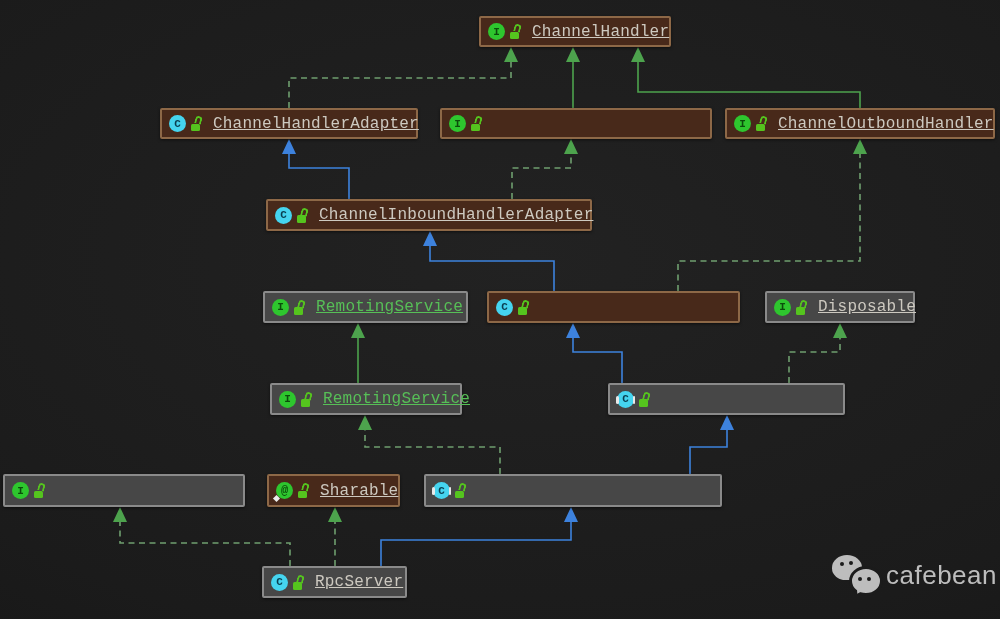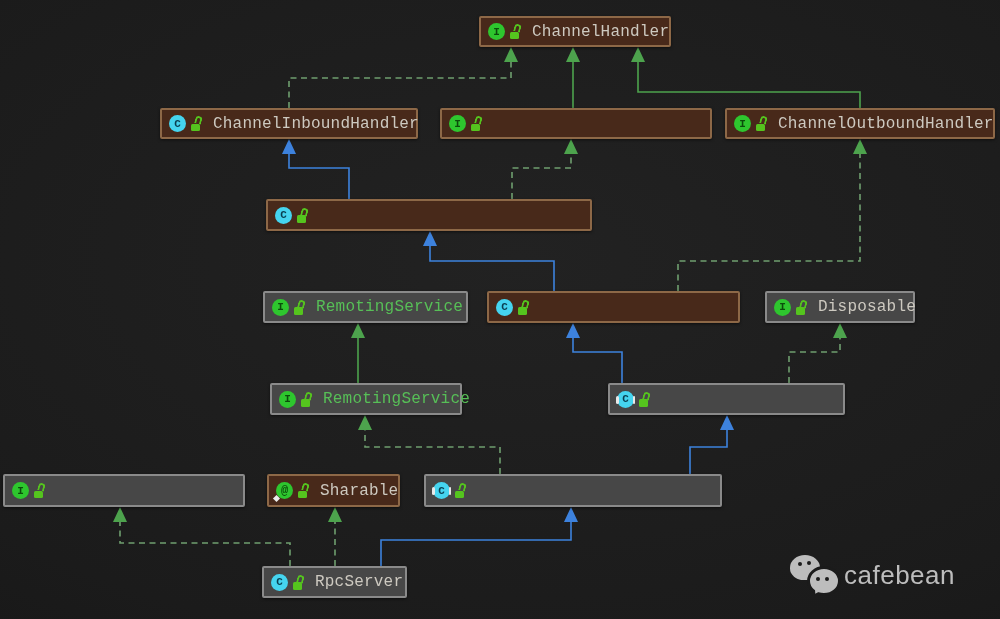--- a/index.html
+++ b/index.html
@@ -27,24 +27,24 @@
   .tico.abstract-class::before,.tico.abstract-class::after{
     content:"";position:absolute;top:5px;width:2.5px;height:8px;background:#e8e8e8;border-radius:2px;
   }
   .tico.abstract-class::before{left:-1px;} .tico.abstract-class::after{right:-1px;}
   .diamond{position:absolute;left:-2px;bottom:-2px;width:5px;height:5px;background:#ececec;transform:rotate(45deg);}
   .lock{width:13px;height:15px;position:relative;flex:none;margin-left:5px;}
   .lock .sh{position:absolute;top:0;left:4px;width:7px;height:8px;border:2.2px solid var(--lock);
     border-bottom:none;border-radius:4px 4px 0 0;transform:rotate(16deg);box-sizing:border-box;}
   .lock .bd{position:absolute;bottom:0;left:0;width:9px;height:7.5px;background:var(--lock);border-radius:1.5px;}
   .lbl{margin-left:9px;font:16px "Liberation Mono", monospace;color:var(--text-default);
-    white-space:nowrap;letter-spacing:.2px;}
+    white-space:nowrap;letter-spacing:.2px;text-decoration:underline;}
   .lbl.green{color:var(--text-green);}
   
-  .watermark{position:absolute;left:788px;top:552px;display:flex;align-items:center;}
+  .watermark{position:absolute;left:830px;top:552px;display:flex;align-items:center;}
   .wm-icon{position:relative;width:52px;height:46px;flex:none;}
   .bb{position:absolute;background:var(--wm-color);}
   .b1{left:2px;top:3px;width:30px;height:25px;border-radius:50% 50% 46% 46%;}
   .b1::after{content:"";position:absolute;left:2px;bottom:-5px;border:6px solid transparent;
     border-top:9px solid var(--wm-color);transform:rotate(28deg);}
   .b2{left:19px;top:14px;width:28px;height:24px;border-radius:50%;border:3px solid #1b1b1b;}
   .b2::after{content:"";position:absolute;left:1px;bottom:-6px;border:5px solid transparent;
     border-top:8px solid var(--wm-color);transform:rotate(30deg);}
   .eye{position:absolute;width:4px;height:4px;border-radius:50%;background:#1b1b1b;}
   .b1 .e1{left:8px;top:7px;} .b1 .e2{left:17px;top:6px;}
@@ -125,21 +125,21 @@
           <i class="bd"></i>
         </span>
         <span class="lbl">ChannelHandler</span>
       </div>
       <div class="node brown" style="left: 160px; top: 108px; width: 258px; height: 31px;">
         <span class="tico class">C</span>
         <span class="lock">
           <i class="sh"></i>
           <i class="bd"></i>
         </span>
-        <span class="lbl">ChannelInboundHandler</span>
+        <span class="lbl">ChannelHandlerAdapter</span>
       </div>
       <div class="node brown" style="left: 440px; top: 108px; width: 272px; height: 31px;">
         <span class="tico interface">I</span>
         <span class="lock">
           <i class="sh"></i>
           <i class="bd"></i>
         </span>
       </div>
       <div class="node brown" style="left: 725px; top: 108px; width: 270px; height: 31px;">
         <span class="tico interface">I</span>
@@ -148,20 +148,21 @@
           <i class="bd"></i>
         </span>
         <span class="lbl">ChannelOutboundHandler</span>
       </div>
       <div class="node brown" style="left: 266px; top: 199px; width: 326px; height: 32px;">
         <span class="tico class">C</span>
         <span class="lock">
           <i class="sh"></i>
           <i class="bd"></i>
         </span>
+        <span class="lbl">ChannelInboundHandlerAdapter</span>
       </div>
       <div class="node gray" style="left: 263px; top: 291px; width: 205px; height: 32px;">
         <span class="tico interface">I</span>
         <span class="lock">
           <i class="sh"></i>
           <i class="bd"></i>
         </span>
         <span class="lbl green">RemotingService</span>
       </div>
       <div class="node brown" style="left: 487px; top: 291px; width: 253px; height: 32px;">

